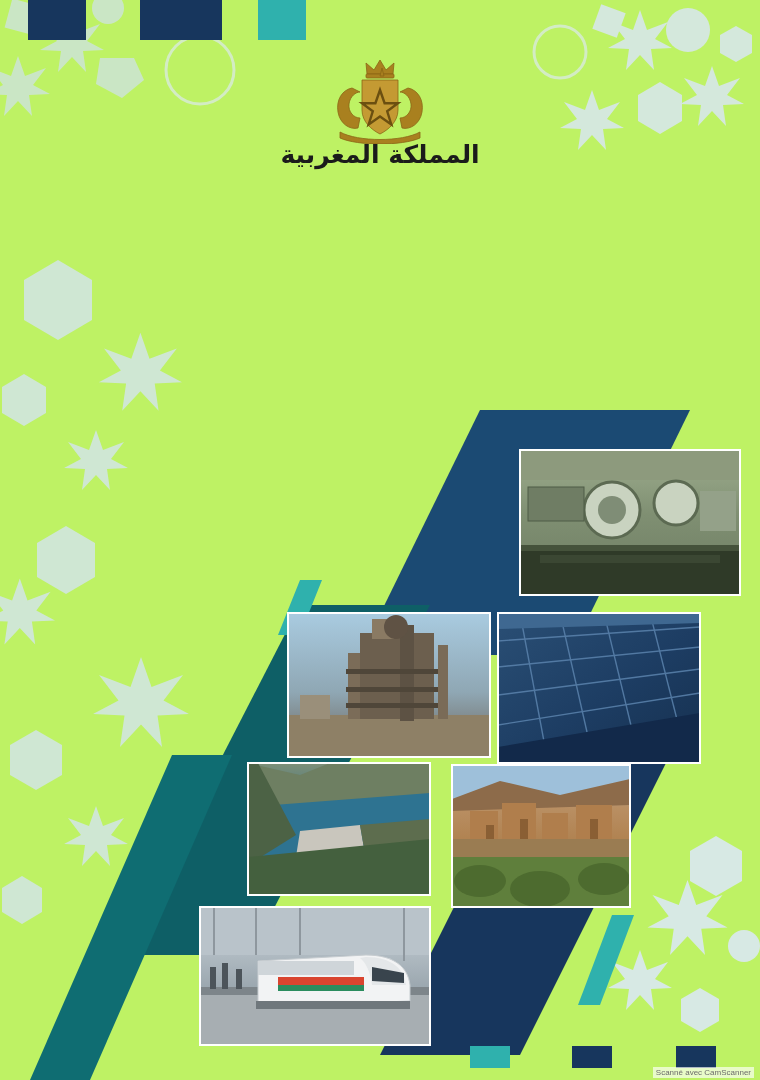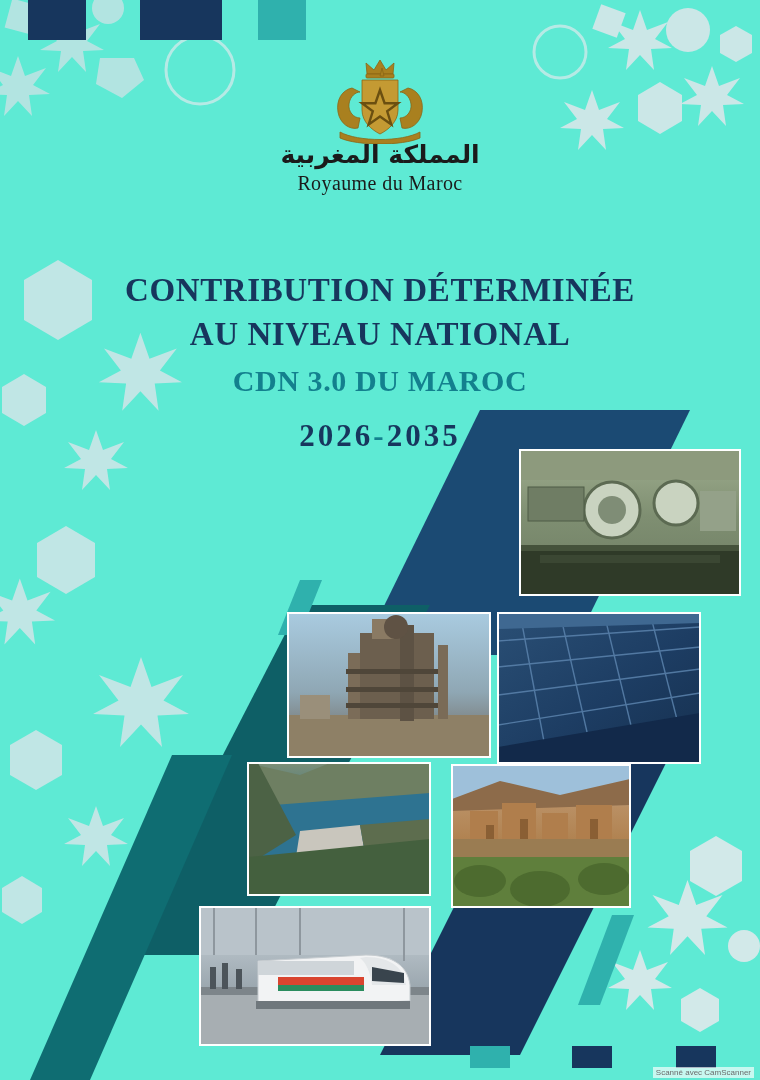--- a/index.html
+++ b/index.html
@@ -11,21 +11,21 @@
     width: 760px;
     height: 1080px;
     overflow: hidden;
     font-family: "Liberation Serif", serif;
     position: relative;
   }
 
   .page {
     position: absolute;
     inset: 0;
-    background: #5eead4;
+    background: #bef264;
     overflow: hidden;
   }
 
   
   .bg-layer {
     position: absolute;
     inset: 0;
     pointer-events: none;
     overflow: hidden;
   }
@@ -232,31 +232,22 @@
           <path d="M14 74 C32 84 76 84 94 74 L94 80 C76 88 32 88 14 80 Z"></path>
 
           <path d="M54 18 L56 10 L58 18 Z"></path>
         </g>
       </svg>
     </span>
   </div>
 
   <div class="kingdom">
     <div class="ar">المملكة المغربية</div>
-    <div class="fr">Royaume du Maroc</div>
   </div>
 
-  <div class="title-block">
-    <div class="t1">CONTRIBUTION DÉTERMINÉE</div>
-    <div class="t2">AU NIVEAU NATIONAL</div>
-    <div class="t3">CDN 3.0 DU MAROC</div>
-    <div class="years">
-      <span>2026</span><span class="teal">-</span><span>2035</span>
-    </div>
-  </div>
 
   <div class="collage">
     <svg width="760" height="685" viewBox="0 0 760 685">
       <defs>
 
         <linearGradient id="g-ww" x1="0" y1="0" x2="0" y2="1">
           <stop offset="0%" stop-color="#9fae8f"></stop>
           <stop offset="45%" stop-color="#7f8f72"></stop>
           <stop offset="100%" stop-color="#6d7c62"></stop>
         </linearGradient>

